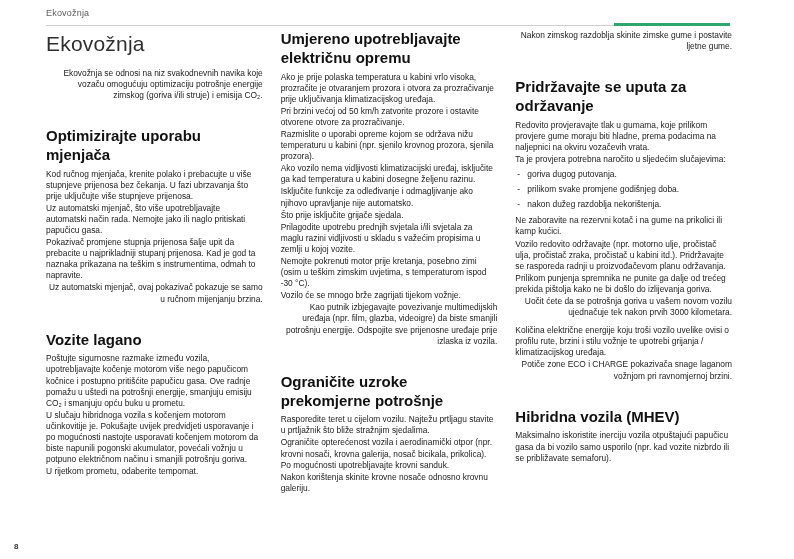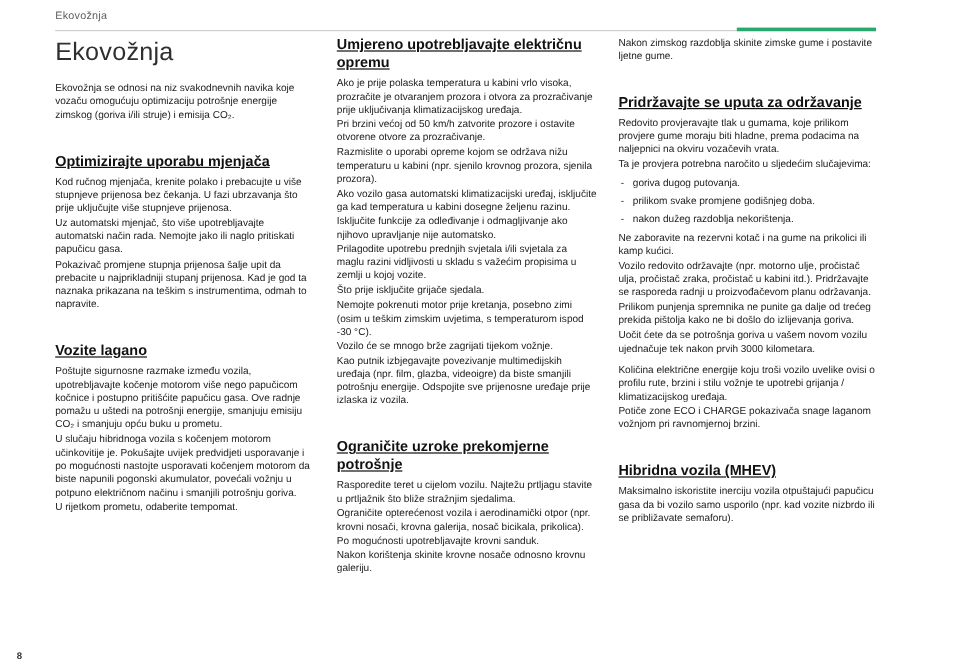--- a/index.html
+++ b/index.html
@@ -71,33 +71,32 @@
   .col.c3 { width: 232px; }
 
   h1.doc-title {
     font-size: 21px;
     font-weight: 400;
     color: #2f2f2f;
     margin: 0 0 10px 0;
     letter-spacing: 0.2px;
   }
   h2.sec {
-    font-size: 12px;
+    font-size: 15px;
     font-weight: bold;
     color: #111;
     margin: 26px 0 4px 0;
     line-height: 1.25;
-    text-decoration: underline;
   }
   h2.sec.first { margin-top: 0; }
   p.par {
     margin: 0 0 1px 0;
     text-align: left;
   }
-  p.gap { margin-bottom: 7px; }
+  p.gap { margin-bottom: 7px; text-align: right; }
   ul.dash {
     list-style: none;
     margin: 4px 0 5px 0;
     padding: 0;
   }
   ul.dash li {
     position: relative;
     padding-left: 12px;
     margin-bottom: 4px;
   }
@@ -129,36 +128,37 @@
 
   <div class="content">
     <div class="col c1">
       <h1 class="doc-title">Ekovožnja</h1>
       <div>
           <p class="par gap">Ekovožnja se odnosi na niz svakodnevnih navika koje vozaču omogućuju optimizaciju potrošnje energije zimskog (goriva i/ili struje) i emisija CO₂.</p>
           <h2 class="sec">Optimizirajte uporabu mjenjača</h2>
           <p class="par">Kod ručnog mjenjača, krenite polako i prebacujte u više stupnjeve prijenosa bez čekanja. U fazi ubrzavanja što prije uključujte više stupnjeve prijenosa.</p>
           <p class="par">Uz automatski mjenjač, što više upotrebljavajte automatski način rada. Nemojte jako ili naglo pritiskati papučicu gasa.</p>
           <p class="par">Pokazivač promjene stupnja prijenosa šalje upit da prebacite u najprikladniji stupanj prijenosa. Kad je god ta naznaka prikazana na teškim s instrumentima, odmah to napravite.</p>
+          <p class="par gap">Uz automatski mjenjač, ovaj pokazivač pokazuje se samo u ručnom mijenjanju brzina.</p>
           <h2 class="sec">Vozite lagano</h2>
           <p class="par">Poštujte sigurnosne razmake između vozila, upotrebljavajte kočenje motorom više nego papučicom kočnice i postupno pritišćite papučicu gasa. Ove radnje pomažu u uštedi na potrošnji energije, smanjuju emisiju CO₂ i smanjuju opću buku u prometu.</p>
           <p class="par">U slučaju hibridnoga vozila s kočenjem motorom učinkovitije je. Pokušajte uvijek predvidjeti usporavanje i po mogućnosti nastojte usporavati kočenjem motorom da biste napunili pogonski akumulator, povećali vožnju u potpuno električnom načinu i smanjili potrošnju goriva.</p>
           <p class="par">U rijetkom prometu, odaberite tempomat.</p>
         </div>
     </div>
     <div class="col c2">
       <div>
           <h2 class="sec first">Umjereno upotrebljavajte električnu opremu</h2>
           <p class="par">Ako je prije polaska temperatura u kabini vrlo visoka, prozračite je otvaranjem prozora i otvora za prozračivanje prije uključivanja klimatizacijskog uređaja.</p>
           <p class="par">Pri brzini većoj od 50 km/h zatvorite prozore i ostavite otvorene otvore za prozračivanje.</p>
           <p class="par">Razmislite o uporabi opreme kojom se održava nižu temperaturu u kabini (npr. sjenilo krovnog prozora, sjenila prozora).</p>
-          <p class="par">Ako vozilo gasa automatski klimatizacijski uređaj, isključite ga kad temperatura u kabini dosegne željenu razinu.</p>
+          <p class="par">Ako vozilo nema vidljivosti klimatizacijski uređaj, isključite ga kad temperatura u kabini dosegne željenu razinu.</p>
           <p class="par">Isključite funkcije za odleđivanje i odmagljivanje ako njihovo upravljanje nije automatsko.</p>
+          <p class="par">Što prije isključite grijače sjedala.</p>
           <p class="par">Prilagodite upotrebu prednjih svjetala i/ili svjetala za maglu razini vidljivosti u skladu s važećim propisima u zemlji u kojoj vozite.</p>
-          <p class="par">Što prije isključite grijače sjedala.</p>
           <p class="par">Nemojte pokrenuti motor prije kretanja, posebno zimi (osim u teškim zimskim uvjetima, s temperaturom ispod -30 °C).</p>
           <p class="par">Vozilo će se mnogo brže zagrijati tijekom vožnje.</p>
           <p class="par gap">Kao putnik izbjegavajte povezivanje multimedijskih uređaja (npr. film, glazba, videoigre) da biste smanjili potrošnju energije. Odspojite sve prijenosne uređaje prije izlaska iz vozila.</p>
           <h2 class="sec">Ograničite uzroke prekomjerne potrošnje</h2>
           <p class="par">Rasporedite teret u cijelom vozilu. Najtežu prtljagu stavite u prtljažnik što bliže stražnjim sjedalima.</p>
           <p class="par">Ograničite opterećenost vozila i aerodinamički otpor (npr. krovni nosači, krovna galerija, nosač bicikala, prikolica). Po mogućnosti upotrebljavajte krovni sanduk.</p>
           <p class="par">Nakon korištenja skinite krovne nosače odnosno krovnu galeriju.</p>
         </div>
     </div>
     <div class="col c3">

